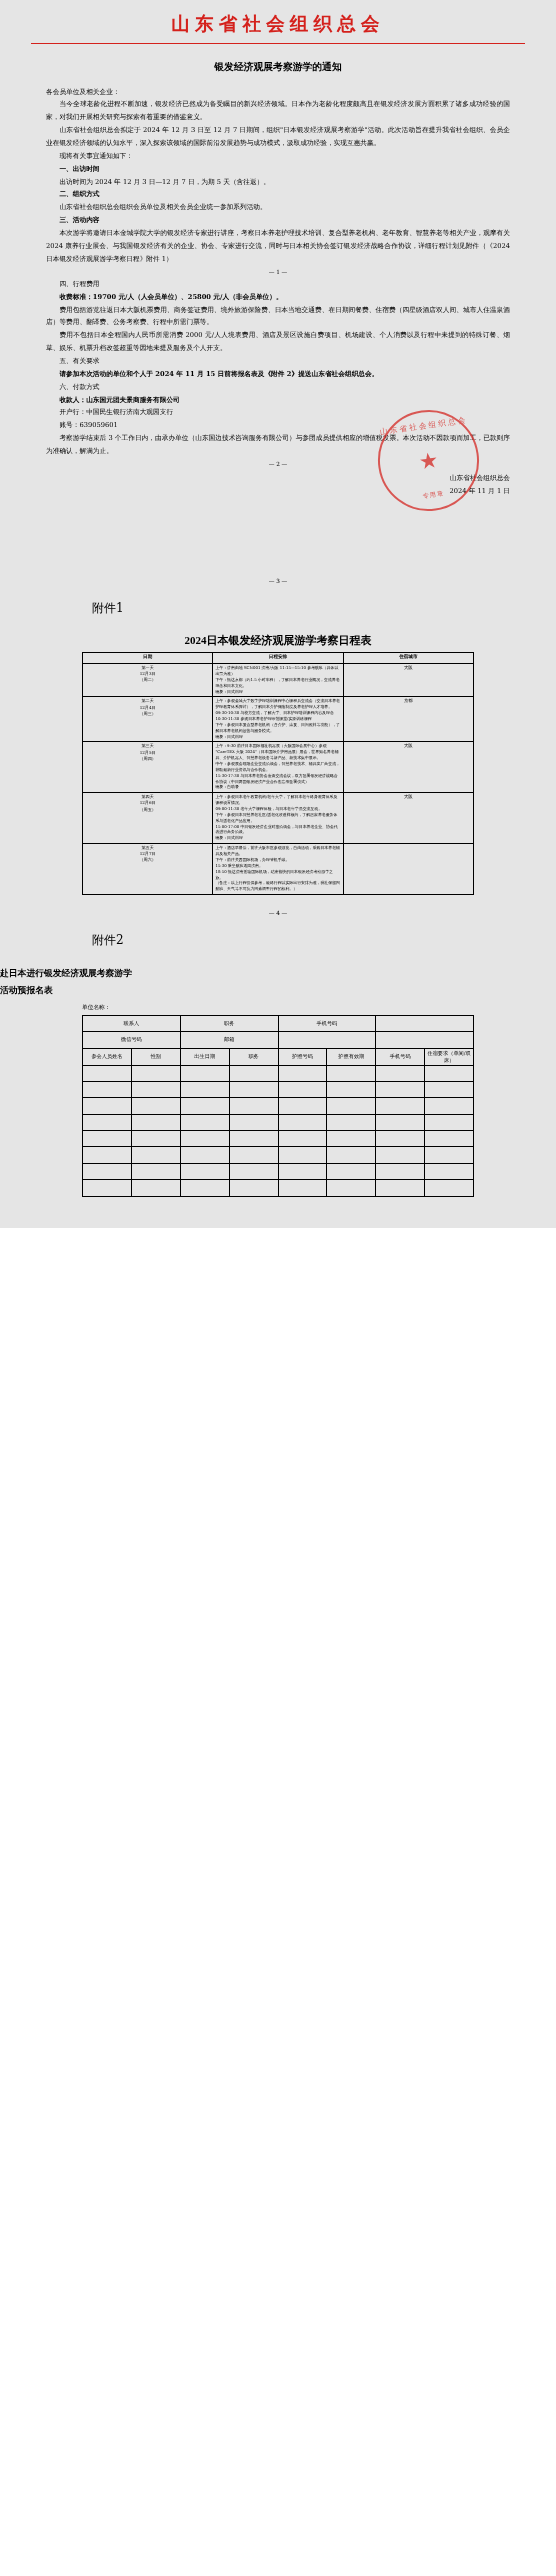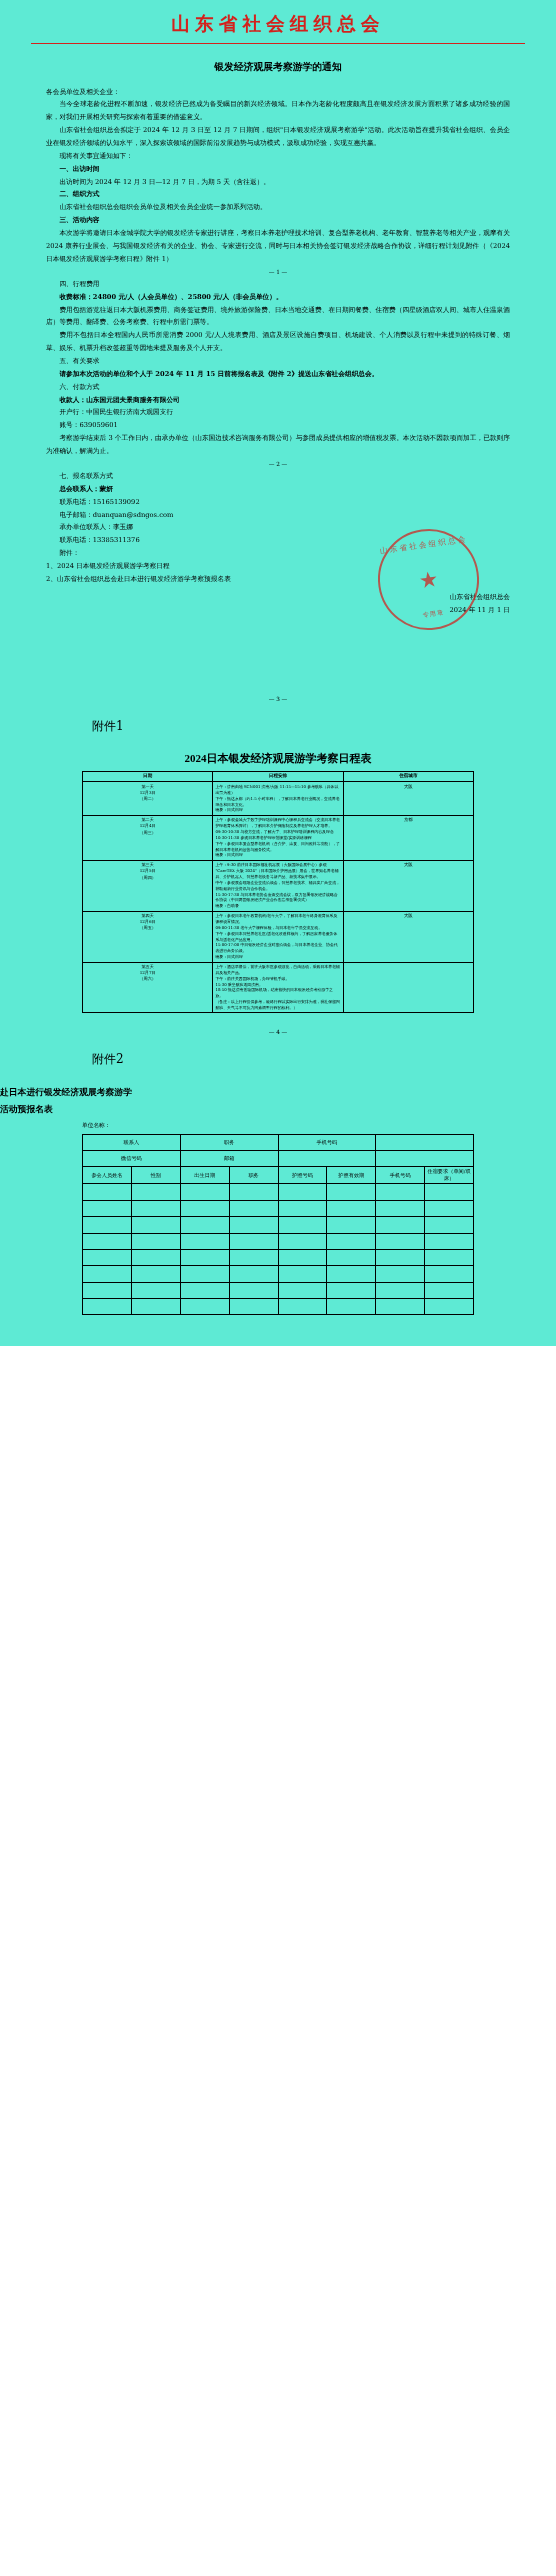--- a/index.html
+++ b/index.html
@@ -7,21 +7,21 @@
     padding: 0;
     background: #ffffff;
   }
   body {
     font-family: "DejaVu Sans", "Liberation Sans", sans-serif;
     width: 556px;
   }
   .page {
     width: 556px;
     position: relative;
-    background: #5eead4;
+    background: #e5e5e5;
   }
   
   .letterhead {
     padding-top: 13.4px;
     text-align: center;
   }
   .letterhead-title {
     color: #d4211c;
     font-family: "DejaVu Serif", "Liberation Serif", serif;
     font-weight: bold;
@@ -226,46 +226,34 @@
     <p class="heading">二、组织方式</p>
     <p>山东省社会组织总会组织会员单位及相关会员企业统一参加系列活动。</p>
     <p class="heading">三、活动内容</p>
     <p>本次游学将邀请日本金城学院大学的银发经济专家进行讲座，考察日本养老护理技术培训、复合型养老机构、老年教育、智慧养老等相关产业，观摩有关 2024 康养行业展会、与我国银发经济有关的企业、协会、专家进行交流，同时与日本相关协会签订银发经济战略合作协议，详细行程计划见附件（《2024 日本银发经济观展游学考察日程》附件 1）</p>
   </div>
 
   <div class="pagenum">— 1 —</div>
 
   <div class="doc-body">
     <p>四、行程费用</p>
-    <p class="heading">收费标准：24800 元/人（人会员单位）、25800 元/人（非会员单位）。</p>
+    <p class="heading">收费标准：19700 元/人（人会员单位）、25800 元/人（非会员单位）。</p>
     <p>费用包括游览往返日本大阪机票费用、商务签证费用、境外旅游保险费、日本当地交通费、在日期间餐费、住宿费（四星级酒店双人间、城市人住温泉酒店）等费用、翻译费、公务考察费、行程中所需门票等。</p>
     <p>费用不包括日本全程国内人民币所需消费 2000 元/人人境表费用、酒店及景区设施自费项目、机场建设、个人消费以及行程中未提到的特殊订餐、烟草、娱乐、机票升档改签超重等因地未提及服务及个人开支。</p>
     <p>五、有关要求</p>
     <p class="heading">请参加本次活动的单位和个人于 2024 年 11 月 15 日前将报名表及《附件 2》提送山东省社会组织总会。</p>
     <p>六、付款方式</p>
     <p class="heading">收款人：山东国元团夫景商服务有限公司</p>
     <p>开户行：中国民生银行济南大观园支行</p>
     <p>账号：639059601</p>
     <p>考察游学结束后 3 个工作日内，由承办单位（山东国边技术咨询服务有限公司）与参团成员提供相应的增值税发票。本次活动不因款项而加工，已款则序为准确认，解满为止。</p>
   </div>
 
   <div class="pagenum">— 2 —</div>
 
-  <div class="doc-body">
-    <p>七、报名联系方式</p>
-    <p class="heading">总会联系人：蒙妍</p>
-    <p>联系电话：15165139092</p>
-    <p>电子邮箱：duanquan@sdngos.com</p>
-    <p>承办单位联系人：李玉娜</p>
-    <p>联系电话：13385311376</p>
-    <p>附件：</p>
-    <p class="noindent">1、2024 日本银发经济观展游学考察日程</p>
-    <p class="noindent">2、山东省社会组织总会赴日本进行银发经济游学考察预报名表</p>
-    <p class="noindent"></p>
-  </div>
 
   <div class="sign-block">
     <div class="seal">
       <div class="seal-top">山东省社会组织总会</div>
       <div class="star">★</div>
       <div class="seal-bottom">专用章</div>
     </div>
     <div>山东省社会组织总会</div>
     <div>2024 年 11 月 1 日</div>
   </div>

